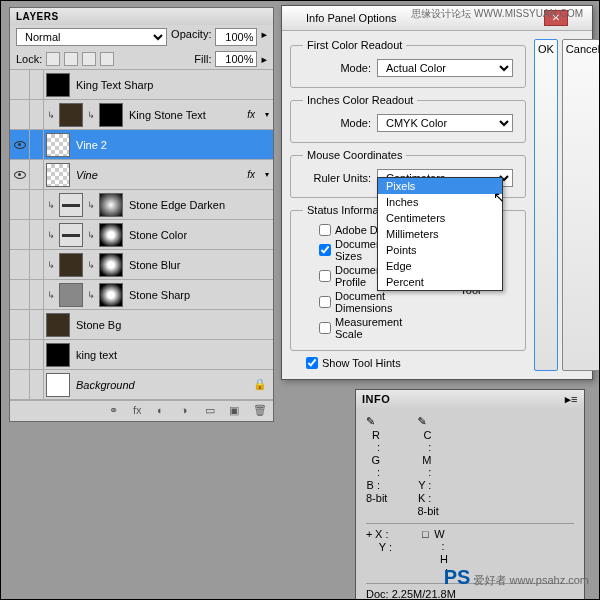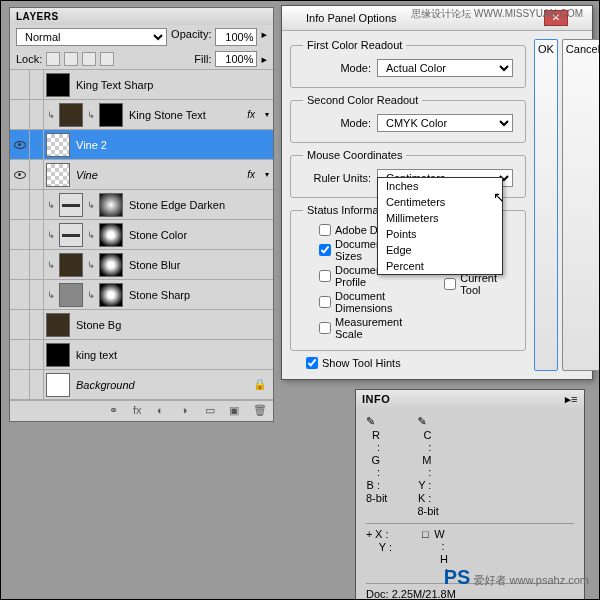--- a/index.html
+++ b/index.html
@@ -224,21 +224,21 @@
   <div class="dlg-body">
     <div class="dlg-main">
       <fieldset>
         <legend>First Color Readout</legend>
         <div class="frow">
             <label>Mode:</label>
           <select class="select"><option>Actual Color</option></select>
           </div>
       </fieldset>
       <fieldset>
-        <legend>Second Color Readout</legend>
+        <legend>Inches Color Readout</legend>
         <div class="frow">
             <label>Mode:</label>
           <select class="select"><option>CMYK Color</option></select>
           </div>
       </fieldset>
       <fieldset>
         <legend>Mouse Coordinates</legend>
         <div class="frow">
             <label>Ruler Units:</label>
           <select class="select"><option>Centimeters</option></select>
@@ -283,20 +283,21 @@
         </div>
     </div>
     <div class="dlg-side">
       <div class="btn default">OK</div>
       <div class="btn">Cancel</div>
     </div>
   </div>
 </div>
 
 <div class="dropdown" id="dropdown">
+    <div class="dd-item sel">Pixels</div>
     <div class="dd-item">Inches</div>
     <div class="dd-item">Centimeters</div>
     <div class="dd-item">Millimeters</div>
     <div class="dd-item">Points</div>
     <div class="dd-item">Edge</div>
     <div class="dd-item">Percent</div>
   </div>
 <div class="cursor">↖</div>
 
 <div class="info-panel">

